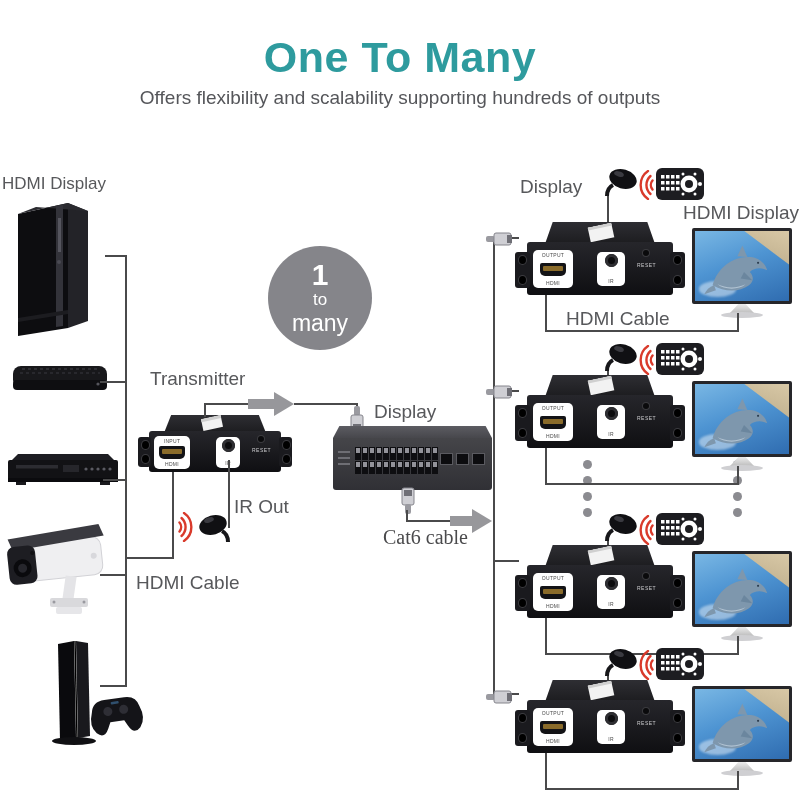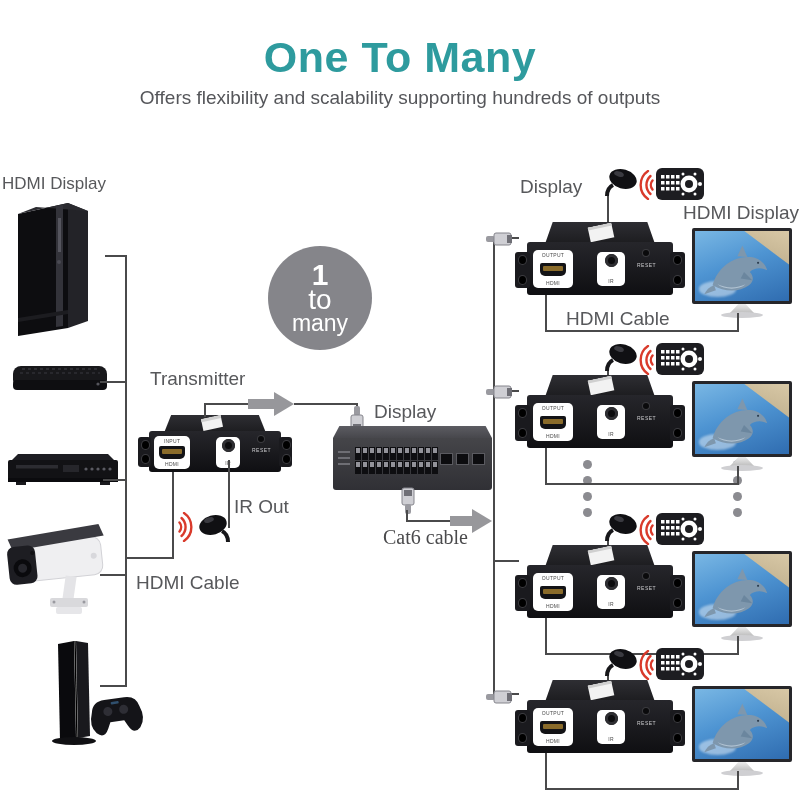--- a/index.html
+++ b/index.html
@@ -12,21 +12,21 @@
   .lbl-serif{font-family:"Liberation Serif",serif;font-size:20px;color:#4a4a4c;}
   .line{position:absolute;background:#4A4A4B;}
   .h{height:2px;} .v{width:2px;}
   
   .arrow-shaft{position:absolute;background:#97979B;}
   .arrow-head{position:absolute;width:0;height:0;border-top:12px solid transparent;border-bottom:12px solid transparent;border-left:20px solid #97979B;}
   
   #badge{position:absolute;left:268px;top:246px;width:104px;height:104px;border-radius:50%;background:#85858A;
          display:flex;flex-direction:column;align-items:center;justify-content:center;color:#fff;text-align:center;}
   #badge .b1{font-size:30px;font-weight:700;line-height:28px;}
-  #badge .b2{font-size:28px;line-height:22px;}
+  #badge .b2{font-size:17px;line-height:22px;}
   #badge .b3{font-size:23px;line-height:25px;}
   
   .ext{position:absolute;width:170px;height:73px;}
   .ext .trap{position:absolute;left:30px;top:0;width:110px;height:22px;background:linear-gradient(#2e2e33,#1c1c1f);
              clip-path:polygon(7% 0,93% 0,100% 100%,0 100%);}
   .ext .sticker{position:absolute;left:74px;top:3px;width:24px;height:15px;background:#f2f2f2;transform:rotate(-12deg);
                 box-shadow:inset 0 3px 0 #cfcfcf;}
   .ext .bdy{position:absolute;left:12px;top:20px;width:146px;height:53px;background:linear-gradient(#26262b,#0f0f12);border-radius:3px;}
   .ext .ear{position:absolute;top:30px;width:15px;height:36px;background:#1a1a1e;border-radius:3px;}
   .ext .ear.l{left:0;} .ext .ear.r{right:0;}

